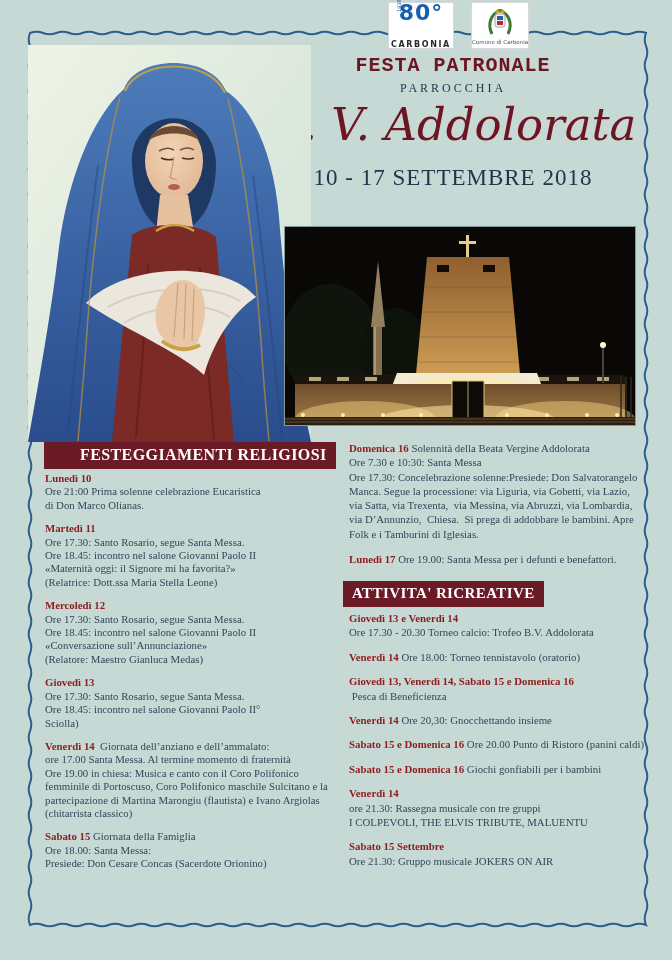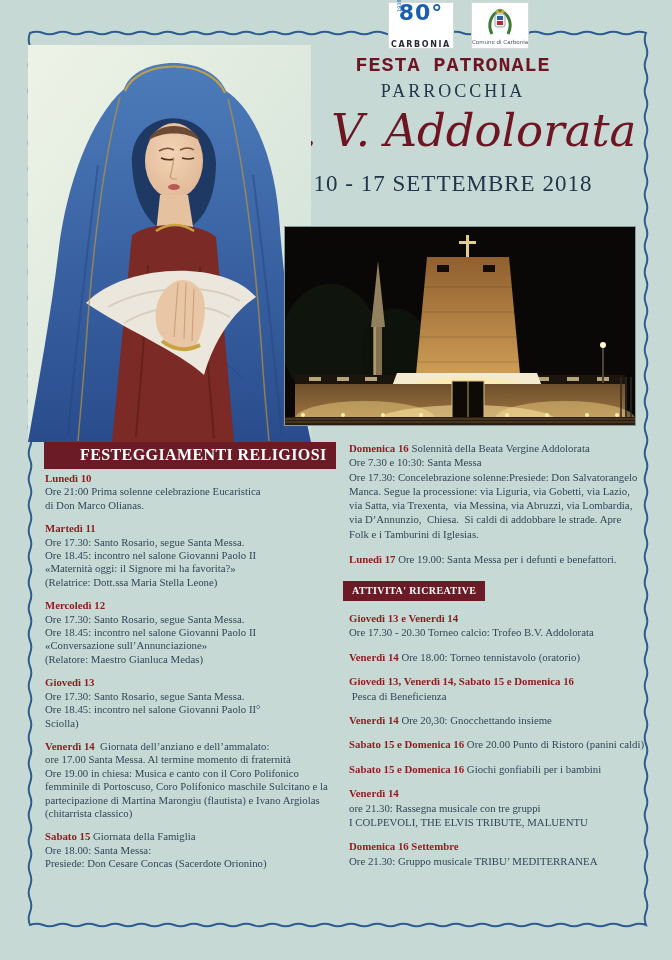--- a/index.html
+++ b/index.html
@@ -19,34 +19,34 @@
     font-size:22px;line-height:20px;letter-spacing:1px;}
   .lyears{position:absolute;left:8px;top:10px;font-family:"DejaVu Sans",sans-serif;
     font-size:5px;color:#1a5fae;transform:rotate(-90deg);transform-origin:left top;}
   .lname{font-family:"DejaVu Sans",sans-serif;font-weight:bold;color:#242b31;
     font-size:8px;letter-spacing:1.6px;margin-top:17px;}
   #logo-comune{width:58px;}
   .lcomune-label{font-family:"DejaVu Sans",sans-serif;font-size:5.5px;color:#47525c;margin-top:1px;}
   
   #title-block{position:absolute;left:252px;top:54px;width:402px;text-align:center;z-index:2;}
   .t-main{font-size:20px;font-weight:bold;color:var(--c-red,#6d1522);letter-spacing:1px;font-family:Liberation Mono, monospace;}
-  .t-sub{font-size:18px;color:var(--c-navy,#22354c);letter-spacing:3px;margin-top:4px;}
+  .t-sub{font-size:12px;color:var(--c-navy,#22354c);letter-spacing:3px;margin-top:4px;}
   .t-script{font-size:45px;font-style:italic;color:var(--c-red,#6d1522);margin-top:2px;
     font-family:"DejaVu Serif",serif;}
   .t-dates{font-size:23px;font-weight:normal;color:var(--c-navy,#22354c);
     letter-spacing:1px;margin-top:14px;}
   
   #statue{position:absolute;left:28px;top:45px;width:283px;height:397px;z-index:2;}
   #church{position:absolute;left:285px;top:227px;width:350px;height:198px;z-index:2;
     outline:1px solid #87999a;}
   
   .banner{position:absolute;z-index:3;background:var(--c-banner,#6b1b26);color:#ffffff;
     font-weight:bold;letter-spacing:.4px;padding:4px 9px 5px;}
   #banner-religious{left:44px;top:442px;font-size:16px;padding-left:36px;}
-  #banner-activities{left:343px;top:581px;font-size:10px;}
+  #banner-activities{left:343px;top:581px;font-size:15px;}
   
   .col{position:absolute;z-index:2;color:var(--c-body,#33465a);}
   #col-left{left:45px;top:472px;width:302px;font-size:10.8px;line-height:13.4px;}
   #col-right-top{left:349px;top:441px;width:300px;font-size:10.8px;line-height:14.3px;}
   #col-right-bottom{left:349px;top:611px;width:300px;font-size:10.8px;line-height:14.4px;}
   .entry{margin-bottom:10px;}
   #col-right-top .entry{margin-bottom:11px;}
   .line{white-space:pre;}
   .day{font-weight:bold;color:var(--c-day,#8e1b1e);}
 </style>
@@ -243,21 +243,21 @@
         <div class="line">Presiede: Don Cesare Concas (Sacerdote Orionino)</div>
       </div>
     </div>
   <div class="col" id="col-right-top">
       <div class="entry">
         <div class="line"><span class="day">Domenica 16</span><span> Solennità della Beata Vergine Addolorata</span></div>
         <div class="line">Ore 7.30 e 10:30: Santa Messa</div>
         <div class="line">Ore 17.30: Concelebrazione solenne:Presiede: Don Salvatorangelo</div>
         <div class="line">Manca. Segue la processione: via Liguria, via Gobetti, via Lazio,</div>
         <div class="line">via Satta, via Trexenta,  via Messina, via Abruzzi, via Lombardia,</div>
-        <div class="line">via D’Annunzio,  Chiesa.  Si caldi di addobbare le strade. Apre</div>
+        <div class="line">via D’Annunzio,  Chiesa.  Si prega di addobbare le bambini. Apre</div>
         <div class="line">Folk e i Tamburini di Iglesias.</div>
       </div>
       <div class="entry">
         <div class="line"><span class="day">Lunedì 17</span><span> Ore 19.00: Santa Messa per i defunti e benefattori.</span></div>
       </div>
     </div>
   <div class="col" id="col-right-bottom">
       <div class="entry">
         <div class="line"><span class="day">Giovedì 13 e Venerdì 14</span></div>
         <div class="line">Ore 17.30 - 20.30 Torneo calcio: Trofeo B.V. Addolorata</div>
@@ -277,18 +277,18 @@
       </div>
       <div class="entry">
         <div class="line"><span class="day">Sabato 15 e Domenica 16</span><span> Giochi gonfiabili per i bambini</span></div>
       </div>
       <div class="entry">
         <div class="line"><span class="day">Venerdì 14</span></div>
         <div class="line">ore 21.30: Rassegna musicale con tre gruppi</div>
         <div class="line">I COLPEVOLI, THE ELVIS TRIBUTE, MALUENTU</div>
       </div>
       <div class="entry">
-        <div class="line"><span class="day">Domenica 16 Settembre</span></div>
-        <div class="line">Ore 21.30: Gruppo musicale TRIBU’ MEDITERRANEA</div>
+        <div class="line"><span class="day">Sabato 15 Settembre</span></div>
+        <div class="line">Ore 21.30: Gruppo musicale JOKERS ON AIR</div>
       </div>
     </div>
 
 </div>
 
 </body></html>

